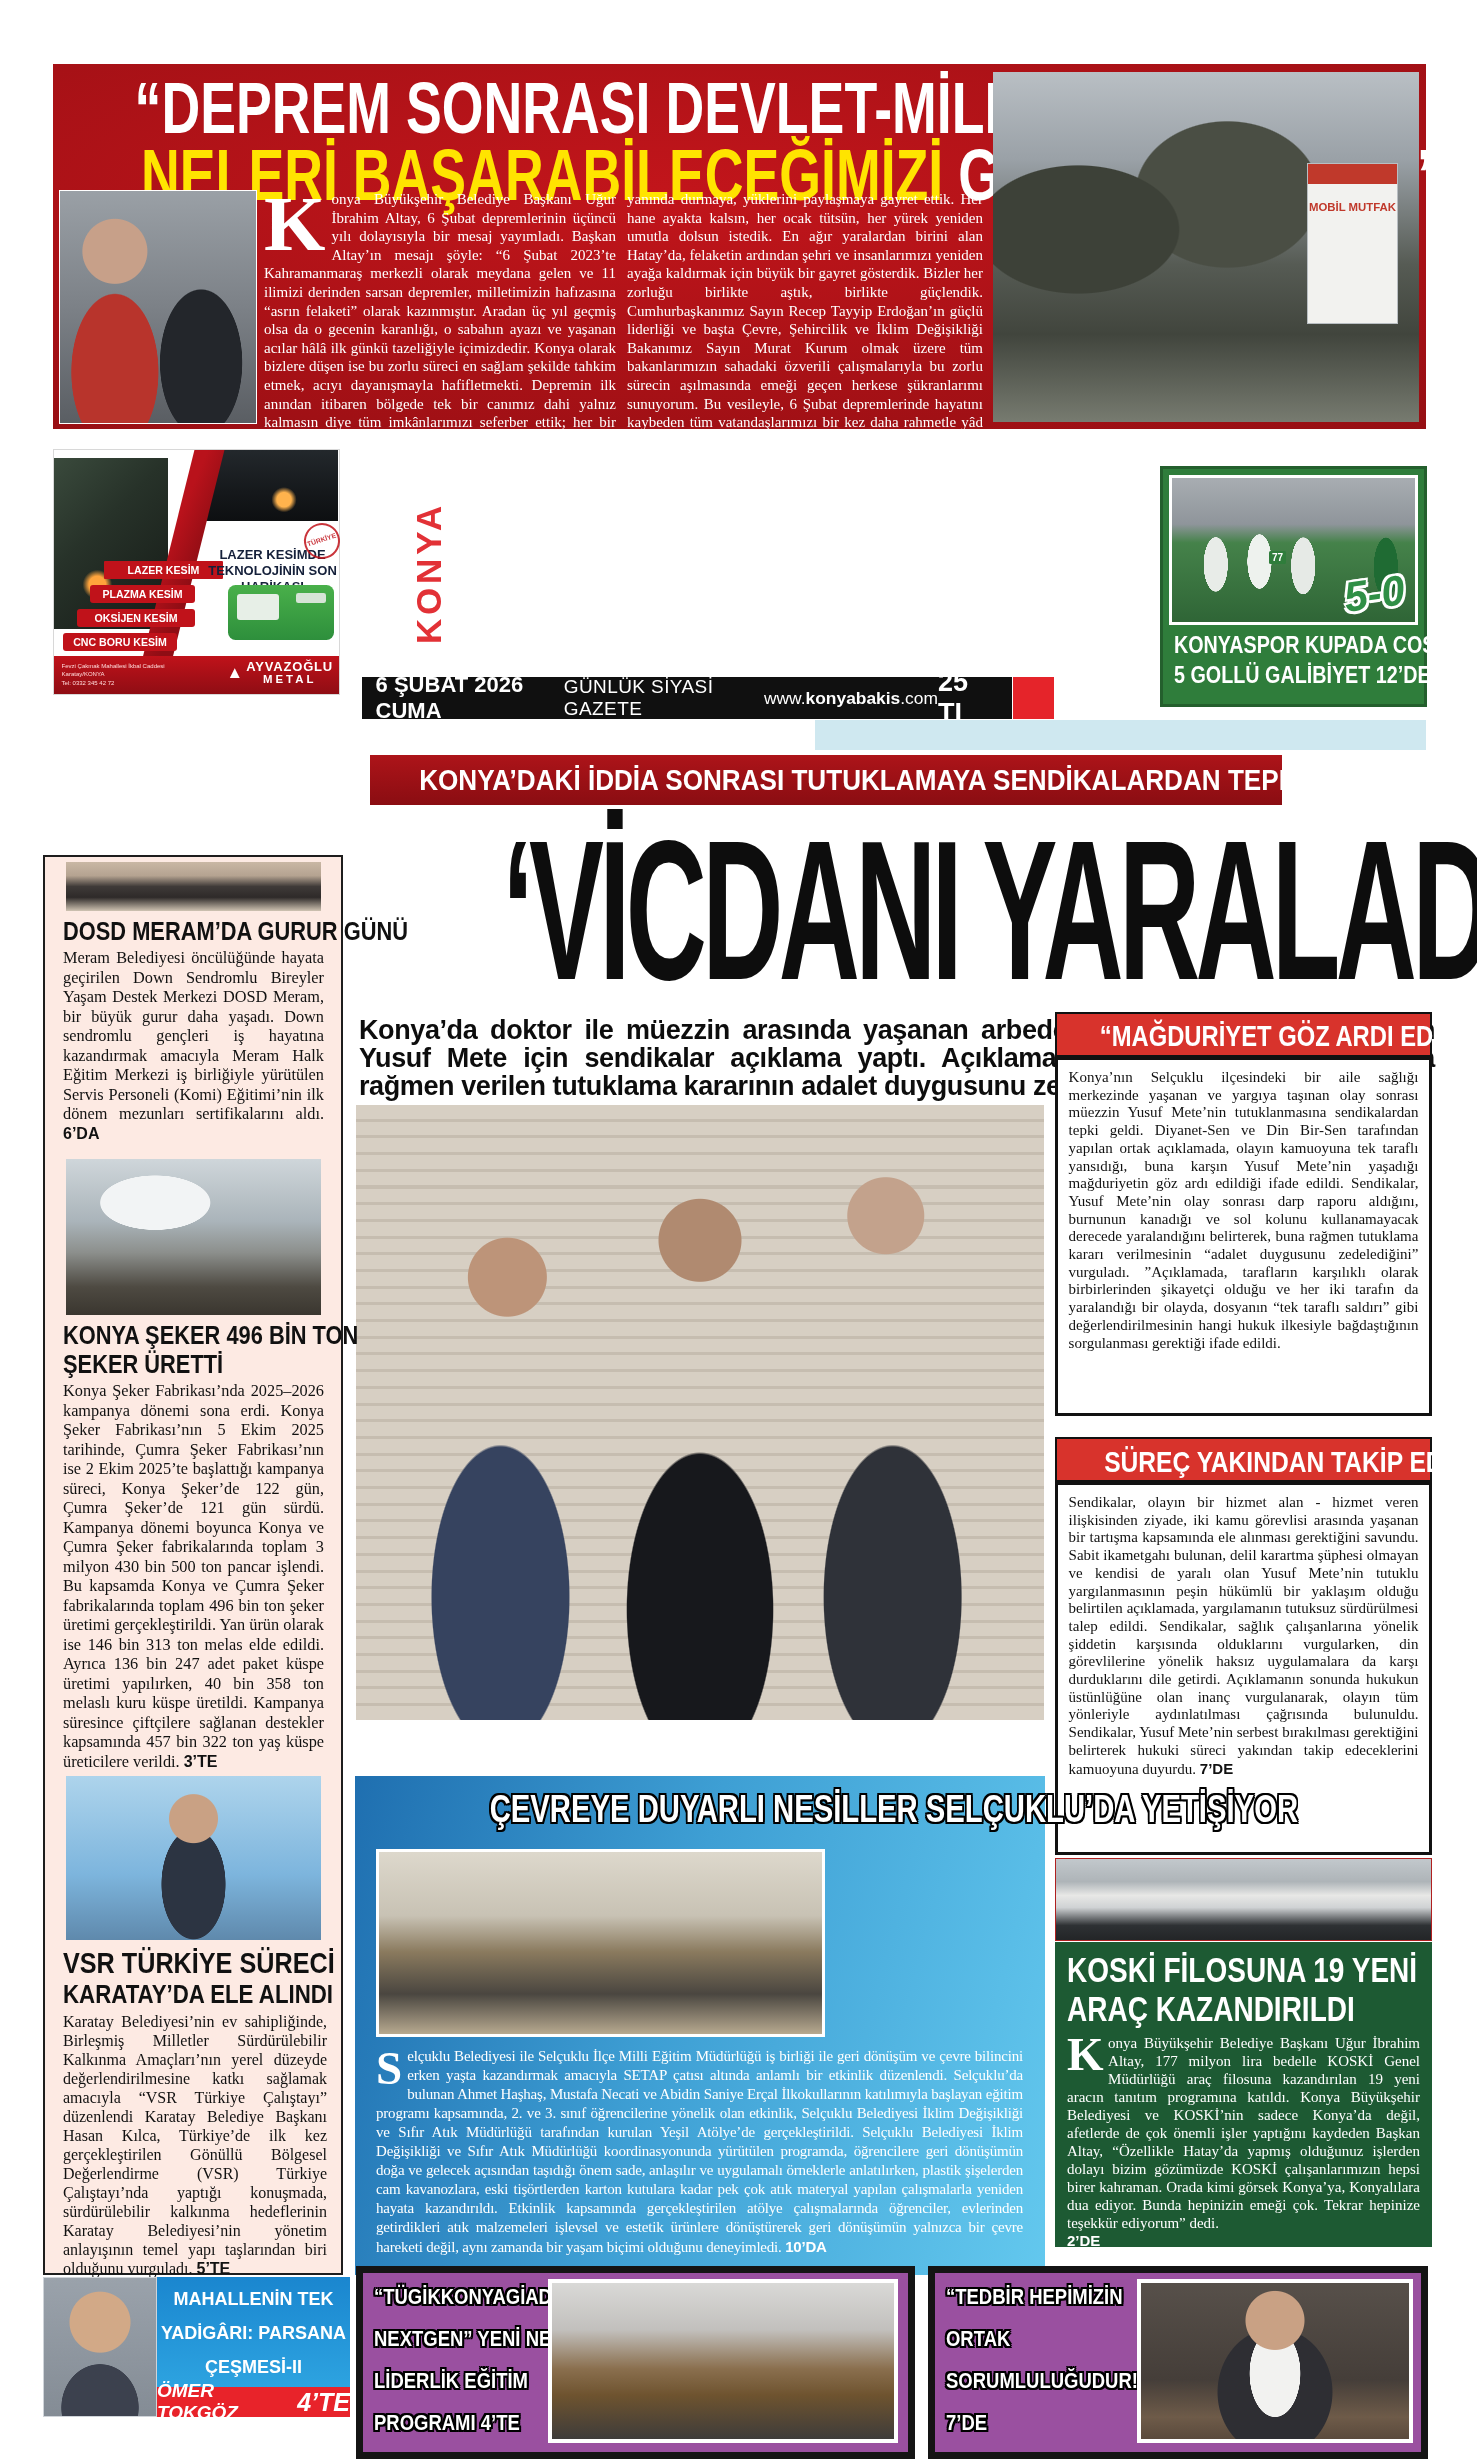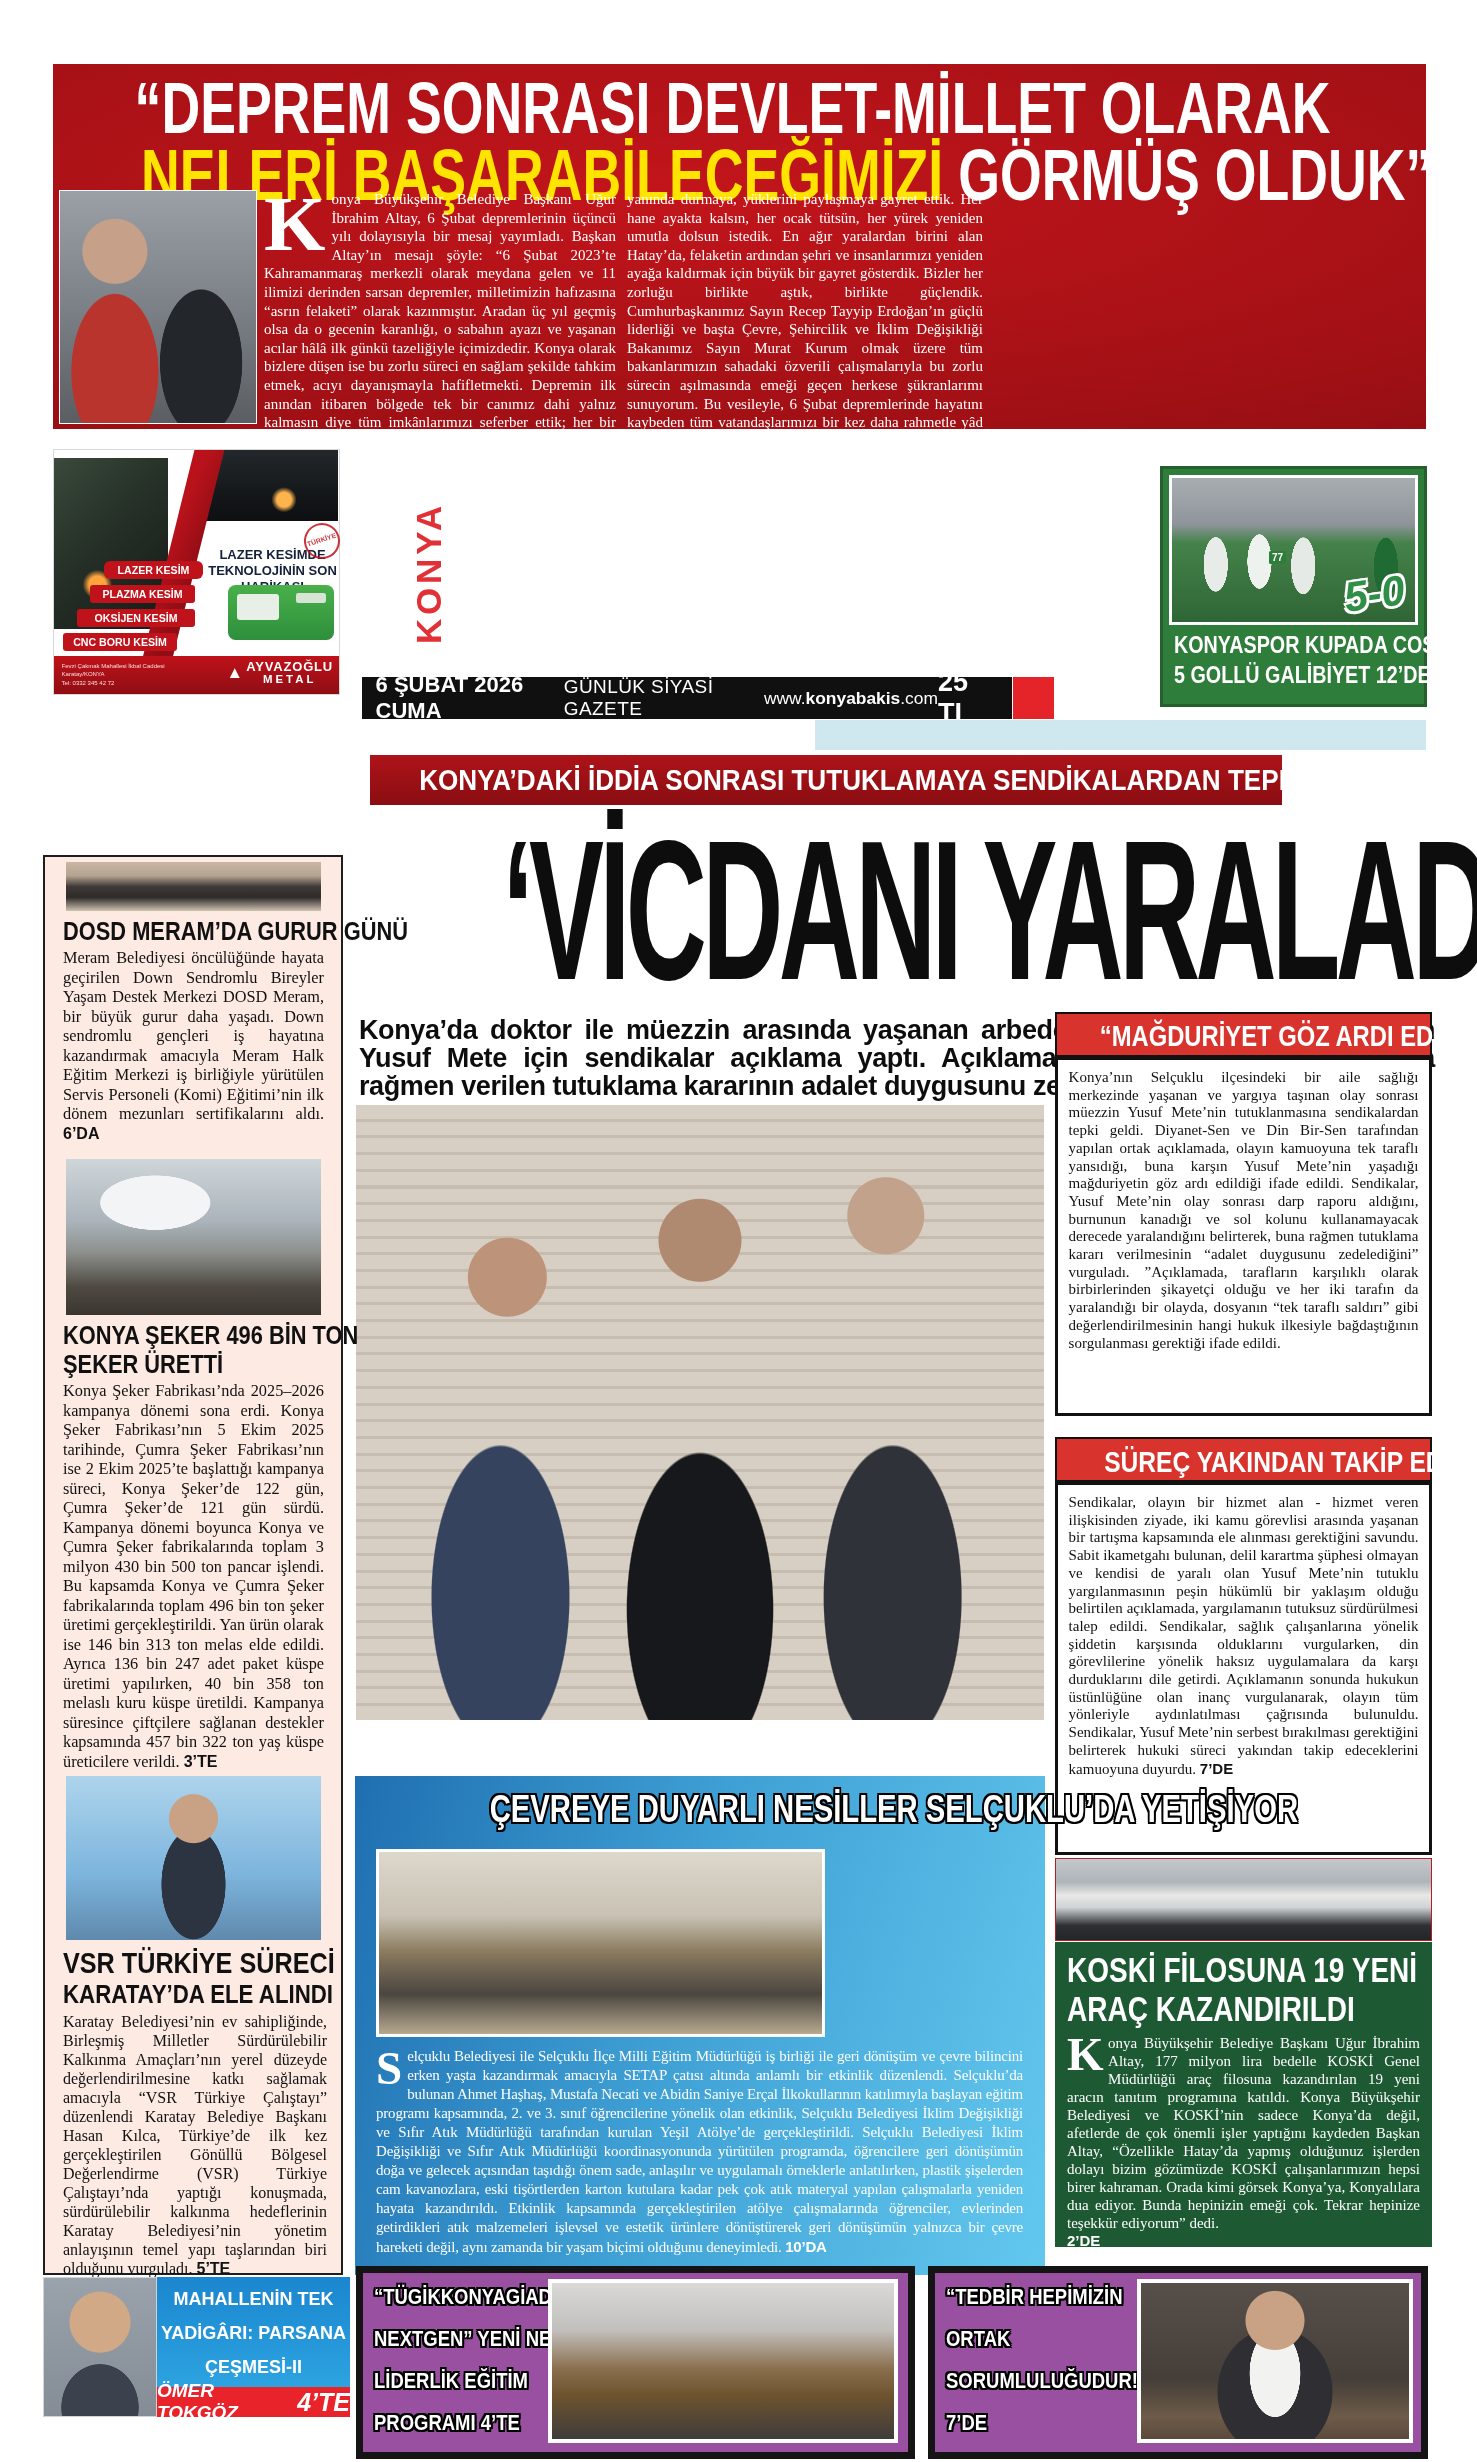--- a/index.html
+++ b/index.html
@@ -91,28 +91,34 @@
     <div class="ph ph-top-left" style="left:6px;top:126px;width:196px;height:232px;border:1.5px solid #fff;"></div>
 
     <div class="b just serif" style="left:211px;top:126px;width:352px;height:236px;color:#fff;font-size:15px;line-height:18.6px;">
       <span class="dcap" style="font-size:79px;line-height:61px;color:#fff;margin:3px 6px 0 0;">K</span><span>onya Büyükşehir Belediye Başkanı Uğur İbrahim Altay, 6 Şubat depremlerinin üçüncü yılı dolayısıyla bir mesaj yayımladı.  Başkan Altay’ın mesajı şöyle: “6 Şubat 2023’te Kahramanmaraş merkezli olarak meydana gelen ve 11 ilimizi derinden sarsan depremler, milletimizin hafızasına “asrın felaketi” olarak kazınmıştır. Aradan üç yıl geçmiş olsa da o gecenin karanlığı, o sabahın ayazı ve yaşanan acılar hâlâ ilk günkü tazeliğiyle içimizdedir. Konya olarak bizlere düşen ise bu zorlu süreci en sağlam şekilde tahkim etmek, acıyı dayanışmayla hafifletmekti. Depremin ilk anından itibaren bölgede tek bir canımız dahi yalnız kalmasın diye tüm imkânlarımızı seferber ettik; her bir kadromuzla, her bir gönlümüzle sahada olduk. Depremde acıyı yaşayan kardeşlerimizin</span>
     </div>
     <div class="b just serif" style="left:574px;top:126px;width:356px;height:236px;color:#fff;font-size:15px;line-height:18.6px;">
       <span>yanında durmaya, yüklerini paylaşmaya gayret ettik. Her hane ayakta kalsın, her ocak tütsün, her yürek yeniden umutla dolsun istedik. En ağır yaralardan birini alan Hatay’da, felaketin ardından şehri ve insanlarımızı yeniden ayağa kaldırmak için büyük bir gayret gösterdik. Bizler her zorluğu birlikte aştık, birlikte güçlendik.  Cumhurbaşkanımız Sayın Recep Tayyip Erdoğan’ın güçlü liderliği ve başta Çevre, Şehircilik ve İklim Değişikliği Bakanımız Sayın Murat Kurum olmak üzere tüm bakanlarımızın sahadaki özverili çalışmalarıyla bu zorlu sürecin aşılmasında emeği geçen herkese şükranlarımı sunuyorum. Bu vesileyle, 6 Şubat depremlerinde hayatını kaybeden tüm vatandaşlarımızı bir kez daha rahmetle yâd ediyor; geride kalan yakınlarına sabır ve başsağlığı diliyorum. </span>
       <b class="pref" style="font-size:15px;">7’DE</b>
     </div>
 
+    <div class="ph ph-top-right" style="left:940px;top:7.6px;width:426px;height:350px;">
+      <div class="b" style="right:21px;top:91px;width:89px;height:159px;background:#f2f2ef;border:1.5px solid #b9bec2;">
+        <div style="width:100%;height:20px;background:#c0392b;"></div>
+        <div class="sans" style="margin-top:16.7px;text-align:center;color:#c0392b;font-weight:bold;font-size:11.4px;line-height:15px;">MOBİL MUTFAK</div>
+      </div>
+    </div>
   </div>
 
   <div class="b" style="left:53px;top:449px;width:285px;height:244px;background:#fff;border:0.8px solid #d8d8d8;">
     <div class="ph ph-laser1" style="left:0;top:7.6px;width:114px;height:171px;"></div>
     <div class="ph ph-laser2" style="left:142px;top:0;width:142px;height:71px;"></div>
     <div class="b" style="left:114px;top:0;width:30px;height:212px;background:linear-gradient(100deg,#b9121b 20%,#8f0d14 80%);transform:skewX(-14deg);"></div>
 
-    <div class="b sans" style="left:50px;top:111px;width:99px;height:18px;background:#c0121a;border-radius:6px;color:#fff;font-weight:bold;font-size:10.6px;line-height:18px;text-align:center;">LAZER KESİM</div>
+    <div class="b sans" style="left:50px;top:111px;width:119px;height:18px;background:#c0121a;border-radius:1px;color:#fff;font-weight:bold;font-size:10.6px;line-height:18px;text-align:center;">LAZER KESİM</div>
     <div class="b sans" style="left:36px;top:135px;width:105px;height:18px;background:#c0121a;border-radius:3px;color:#fff;font-weight:bold;font-size:10.6px;line-height:18px;text-align:center;">PLAZMA KESİM</div>
     <div class="b sans" style="left:23px;top:159px;width:118px;height:18px;background:#c0121a;border-radius:3px;color:#fff;font-weight:bold;font-size:10.6px;line-height:18px;text-align:center;">OKSİJEN KESİM</div>
     <div class="b sans" style="left:9px;top:183px;width:114px;height:18px;background:#c0121a;border-radius:3px;color:#fff;font-weight:bold;font-size:10.6px;line-height:18px;text-align:center;">CNC BORU KESİM</div>
 
     <div class="b sans" style="left:152px;top:97px;width:133px;text-align:center;color:#15203a;font-weight:bold;font-size:13px;line-height:16px;">
       <div>LAZER KESİMDE</div>
       <div>TEKNOLOJİNİN SON HARİKASI</div>
     </div>
     <div class="b sans" style="left:250px;top:73px;width:32px;height:32px;border:2.3px solid #c0121a;border-radius:50%;color:#c0121a;font-weight:bold;font-size:6.8px;line-height:29px;text-align:center;transform:rotate(-18deg);opacity:.85;">
       <span>TÜRKİYE</span>

